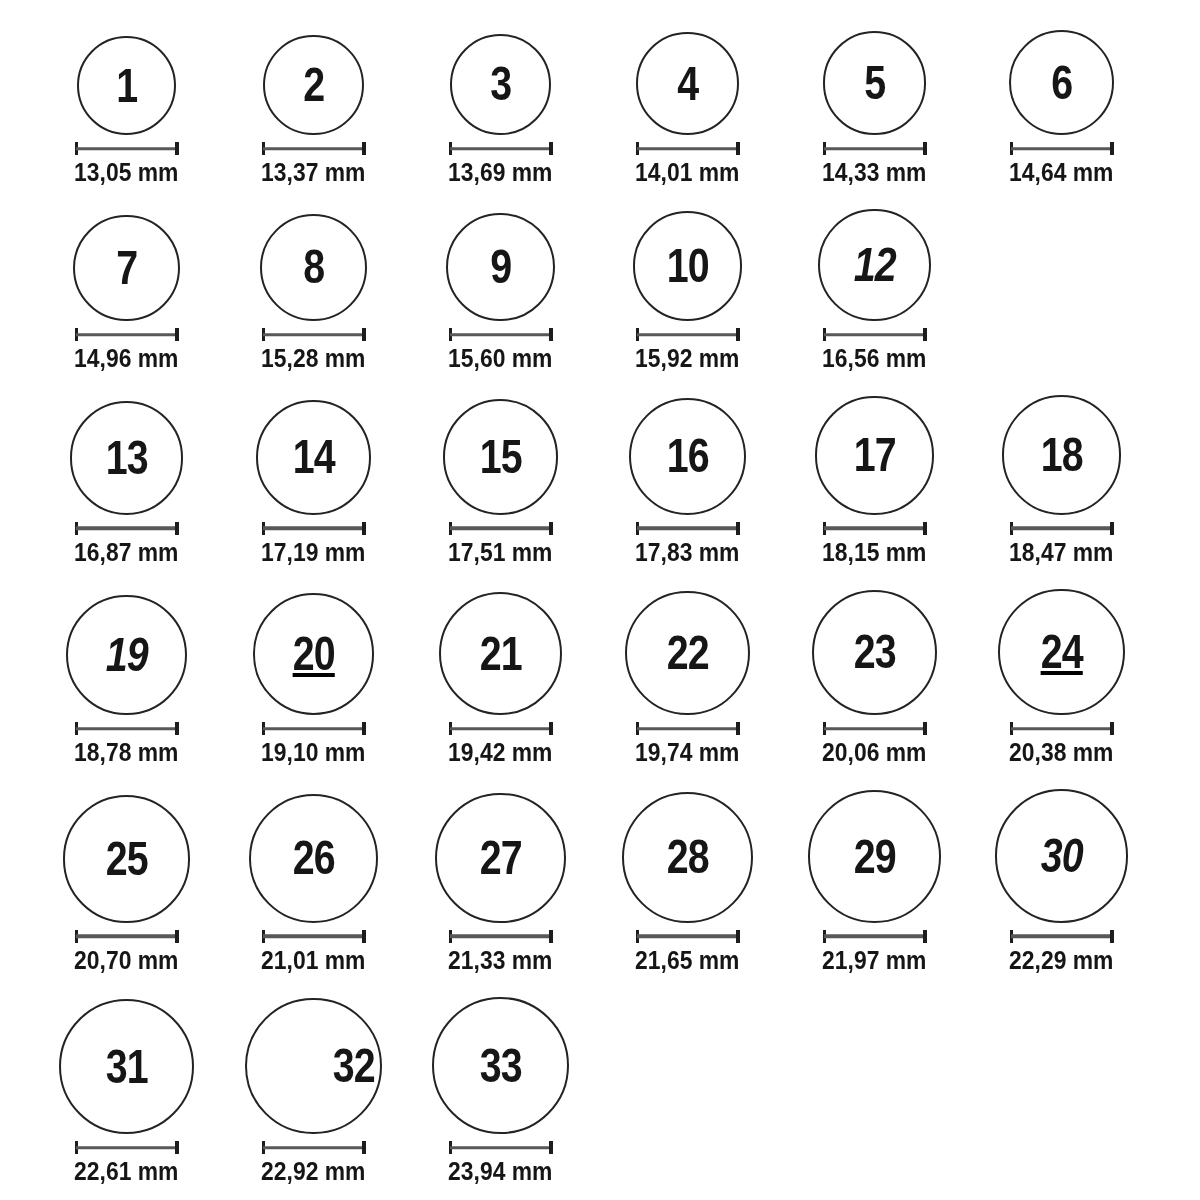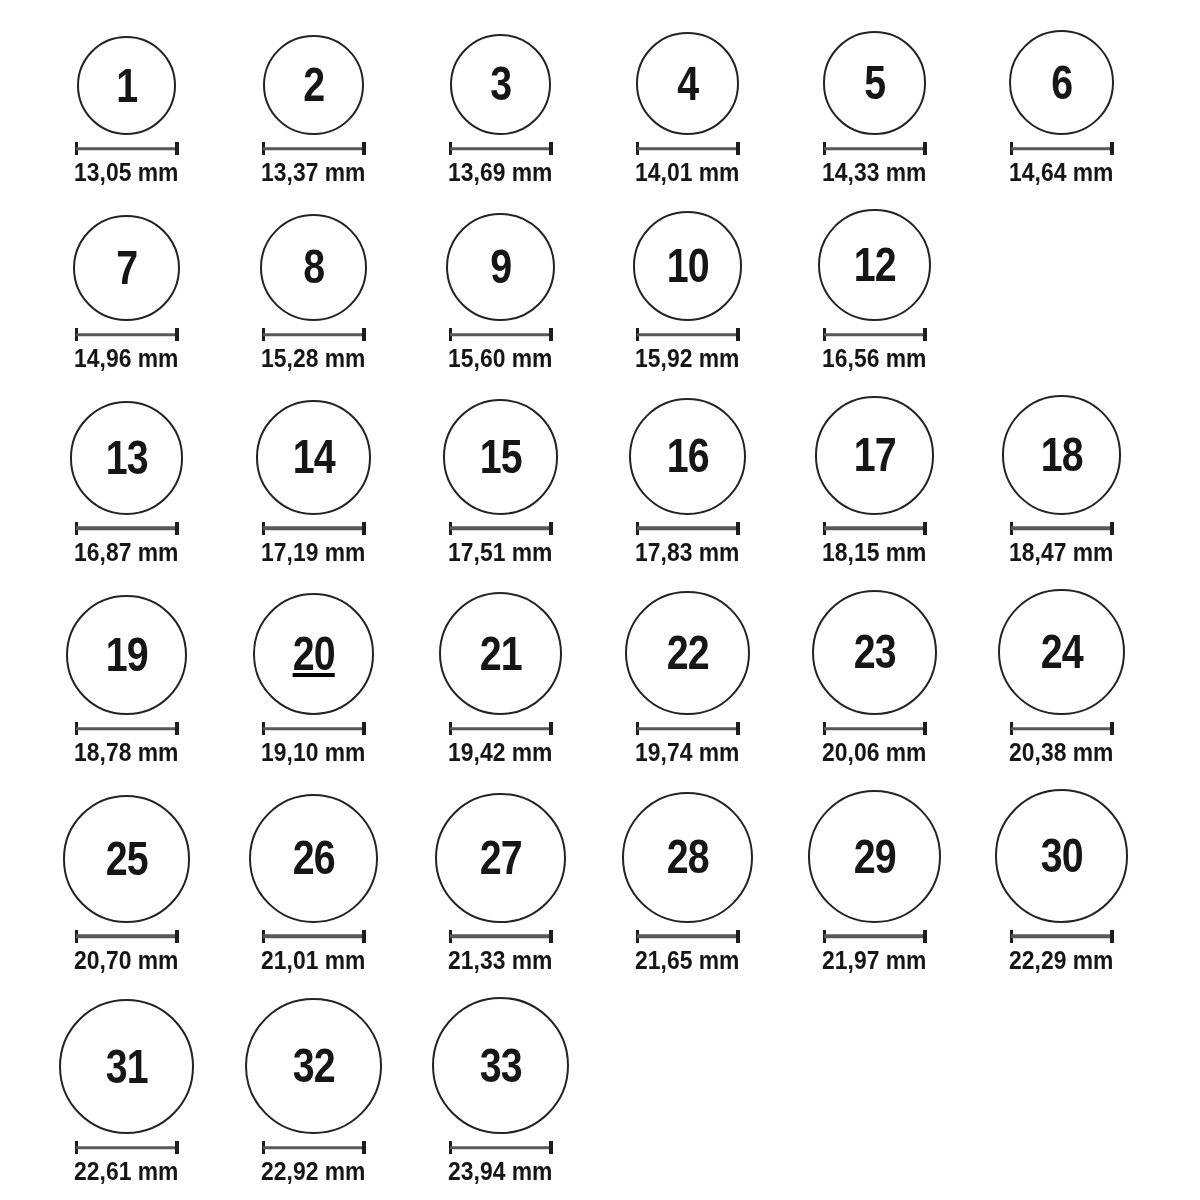--- a/index.html
+++ b/index.html
@@ -190,21 +190,21 @@
       <span class="num">10</span>
     </div>
     <div class="measure">
       <span class="tick left"></span>
       <span class="bar"></span>
       <span class="tick right"></span>
     </div>
     <div class="label">15,92 mm</div>
   </div>
       <div class="cell">
-    <div class="circle" style="width: 112.2px; height: 112.2px;">
+    <div class="circle" style="width: 112.2px; height: 112.2px; font-style: italic;">
       <span class="num">12</span>
     </div>
     <div class="measure">
       <span class="tick left"></span>
       <span class="bar"></span>
       <span class="tick right"></span>
     </div>
     <div class="label">16,56 mm</div>
   </div>
     </div>
@@ -271,21 +271,21 @@
     <div class="measure">
       <span class="tick left"></span>
       <span class="bar"></span>
       <span class="tick right"></span>
     </div>
     <div class="label">18,47 mm</div>
   </div>
     </div>
     <div class="row">
       <div class="cell">
-    <div class="circle" style="width: 120.6px; height: 120.6px;">
+    <div class="circle" style="width: 120.6px; height: 120.6px; font-style: italic;">
       <span class="num">19</span>
     </div>
     <div class="measure">
       <span class="tick left"></span>
       <span class="bar"></span>
       <span class="tick right"></span>
     </div>
     <div class="label">18,78 mm</div>
   </div>
       <div class="cell">
@@ -326,21 +326,21 @@
       <span class="num">23</span>
     </div>
     <div class="measure">
       <span class="tick left"></span>
       <span class="bar"></span>
       <span class="tick right"></span>
     </div>
     <div class="label">20,06 mm</div>
   </div>
       <div class="cell">
-    <div class="circle" style="width: 126.6px; height: 126.6px;">
+    <div class="circle" style="width: 126.6px; height: 126.6px; text-decoration: underline;">
       <span class="num">24</span>
     </div>
     <div class="measure">
       <span class="tick left"></span>
       <span class="bar"></span>
       <span class="tick right"></span>
     </div>
     <div class="label">20,38 mm</div>
   </div>
     </div>
@@ -394,21 +394,21 @@
       <span class="num">29</span>
     </div>
     <div class="measure">
       <span class="tick left"></span>
       <span class="bar"></span>
       <span class="tick right"></span>
     </div>
     <div class="label">21,97 mm</div>
   </div>
       <div class="cell">
-    <div class="circle" style="width: 133.8px; height: 133.8px;">
+    <div class="circle" style="width: 133.8px; height: 133.8px; font-style: italic;">
       <span class="num">30</span>
     </div>
     <div class="measure">
       <span class="tick left"></span>
       <span class="bar"></span>
       <span class="tick right"></span>
     </div>
     <div class="label">22,29 mm</div>
   </div>
     </div>
@@ -418,21 +418,21 @@
       <span class="num">31</span>
     </div>
     <div class="measure">
       <span class="tick left"></span>
       <span class="bar"></span>
       <span class="tick right"></span>
     </div>
     <div class="label">22,61 mm</div>
   </div>
       <div class="cell">
-    <div class="circle" style="width: 136.2px; height: 136.2px;">
+    <div class="circle" style="width: 136.2px; height: 136.2px; justify-content: flex-end;">
       <span class="num">32</span>
     </div>
     <div class="measure">
       <span class="tick left"></span>
       <span class="bar"></span>
       <span class="tick right"></span>
     </div>
     <div class="label">22,92 mm</div>
   </div>
       <div class="cell">

